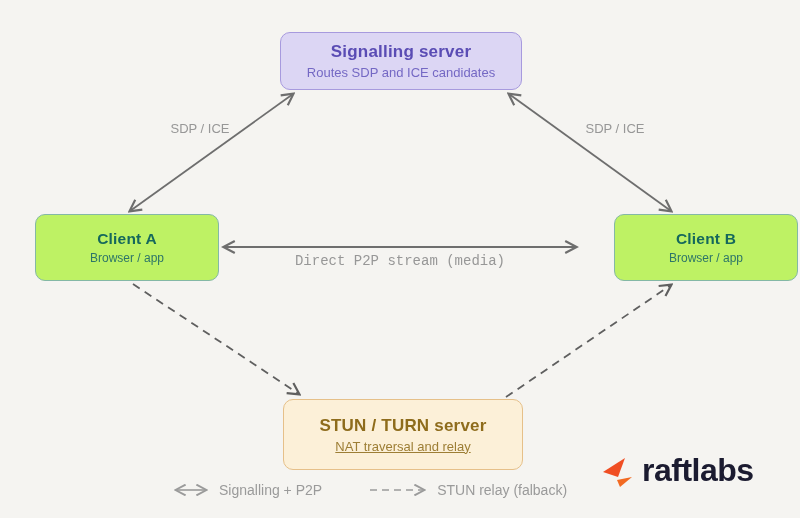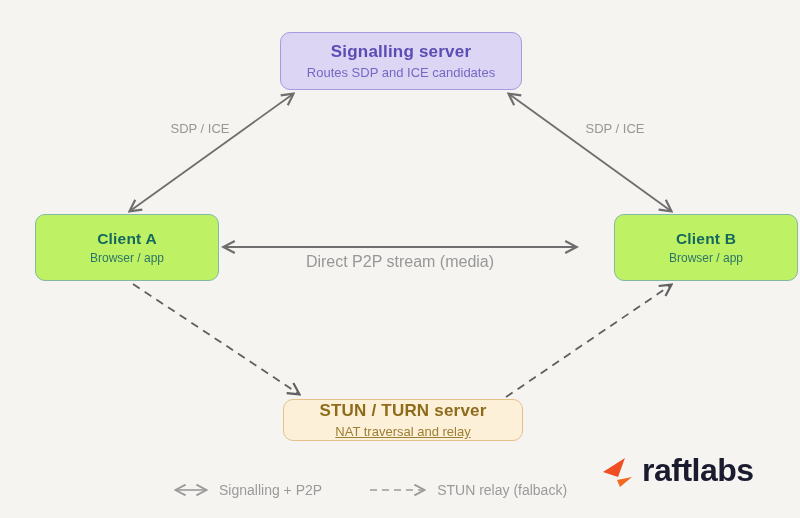--- a/index.html
+++ b/index.html
@@ -37,35 +37,35 @@
   .node.client {
     width: 184px; height: 67px;
     background: #bef264; border: 1.5px solid #84b8a6;
   }
   .node.client-a { left: 35px; top: 214px; }
   .node.client-b { left: 614px; top: 214px; }
   .node.client .node-title { color: #15685c; font-size: 15.5px; }
   .node.client .node-subtitle { color: #2d7568; font-size: 12px; }
 
   .node.stun {
-    left: 283px; top: 399px; width: 240px; height: 42px;
+    left: 283px; top: 399px; width: 240px; height: 71px;
     background: #fcf0d8; border: 1.5px solid #e6c089;
   }
   .node.stun .node-title { color: #8e6c1c; }
   .node.stun .node-subtitle { color: #9d7e35; text-decoration: underline; }
 
   .edge-label {
     position: absolute;
     color: #979797;
     font-size: 13px;
     text-align: center;
   }
   .edge-label.sdp-left  { left: 140px; top: 121px; width: 120px; }
   .edge-label.sdp-right { left: 555px; top: 121px; width: 120px; }
-  .edge-label.p2p       { left: 270px; top: 253px; width: 260px; font-size: 16px; }
+  .edge-label.p2p       { left: 270px; top: 253px; width: 260px; font-size: 14px; font-family: Liberation Mono, monospace; }
 
   .legend {
     position: absolute;
     left: 170px; top: 482px;
     display: flex;
     align-items: flex-end;
     gap: 46px;
   }
   .legend-item { display: flex; align-items: center; gap: 7px; }
   .legend-item .legend-label { color: #9a9a9a; font-size: 14px; }

